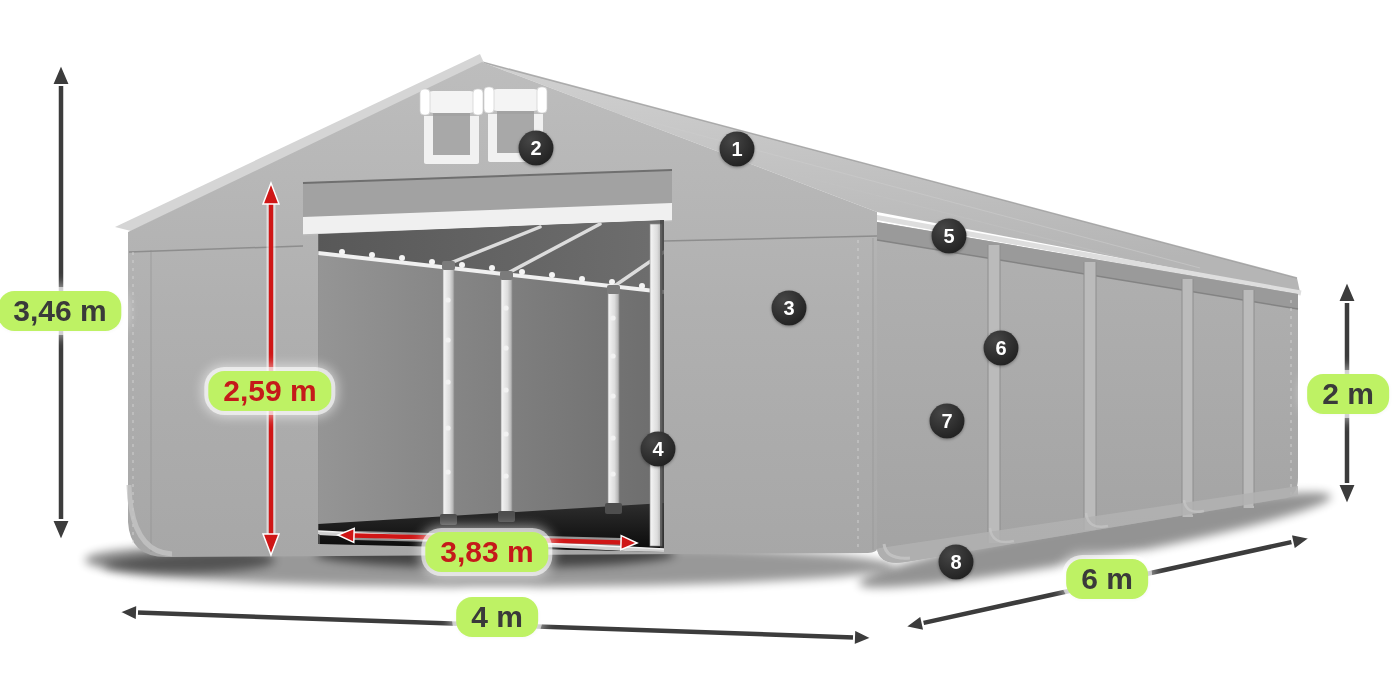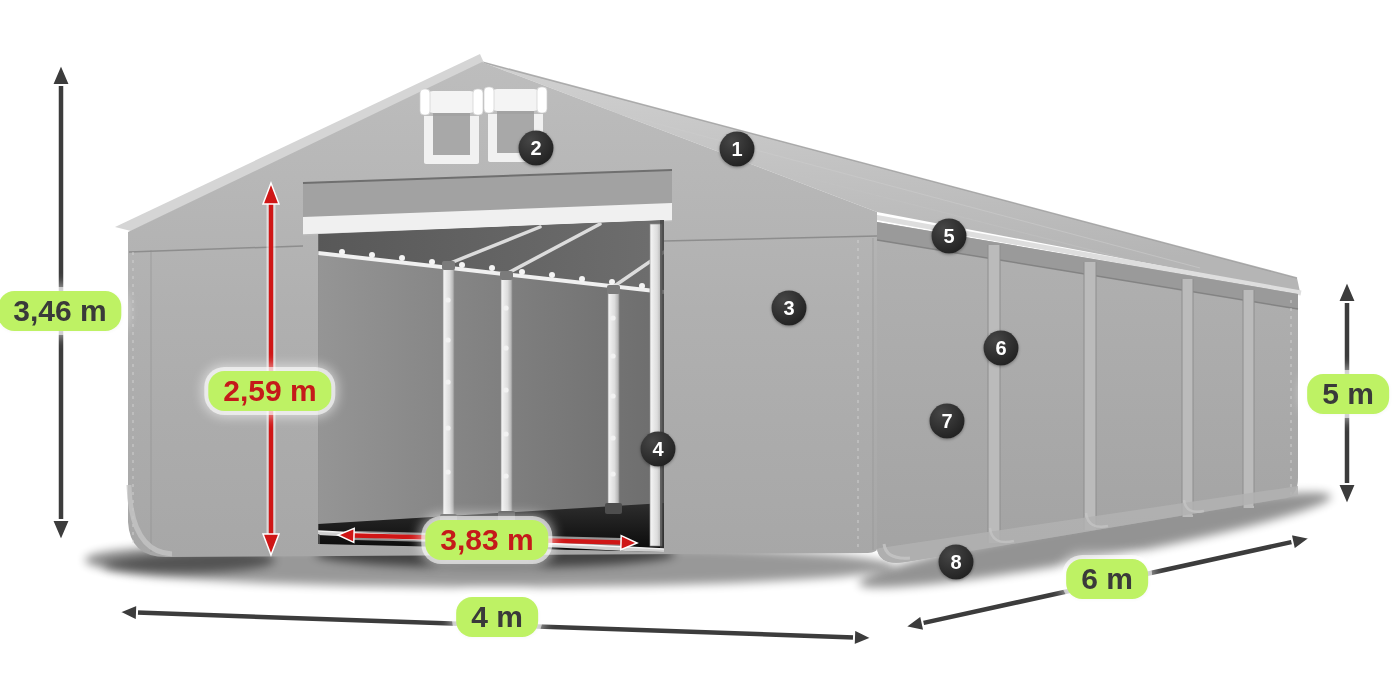--- a/index.html
+++ b/index.html
@@ -267,24 +267,24 @@
       <line x1="1347" y1="298" x2="1347" y2="488" stroke="rgba(255,255,255,0.85)" stroke-width="10"></line>
       <line x1="1347" y1="299" x2="1347" y2="487" stroke="#3c3c3c" stroke-width="4.5"></line>
       <polygon points="1347,281 1338,302 1356,302" fill="#3c3c3c" stroke="#ffffff" stroke-width="2"></polygon>
       <polygon points="1347,505 1338,484 1356,484" fill="#3c3c3c" stroke="#ffffff" stroke-width="2"></polygon>
     </g>
   </g>
 </svg>
 
 <div class="dim-label dark" style="left:60px;top:311px">3,46 m</div>
 <div class="dim-label red" style="left:270px;top:367px">2,59 m</div>
-<div class="dim-label red" style="left:487px;top:516px">3,83 m</div>
+<div class="dim-label red" style="left:487px;top:528px">3,83 m</div>
 <div class="dim-label dark" style="left:497px;top:617px">4 m</div>
 <div class="dim-label dark" style="left:1107px;top:579px">6 m</div>
-<div class="dim-label dark" style="left:1348px;top:394px">5 m</div>
+<div class="dim-label dark" style="left:1348px;top:394px">2 m</div>
 
 <div class="callout" style="left:737px;top:149px">1</div>
 <div class="callout" style="left:536px;top:148px">2</div>
 <div class="callout" style="left:789px;top:308px">3</div>
 <div class="callout" style="left:658px;top:449px">4</div>
 <div class="callout" style="left:949px;top:236px">5</div>
 <div class="callout" style="left:1001px;top:348px">6</div>
 <div class="callout" style="left:947px;top:421px">7</div>
 <div class="callout" style="left:956px;top:562px">8</div>
 

